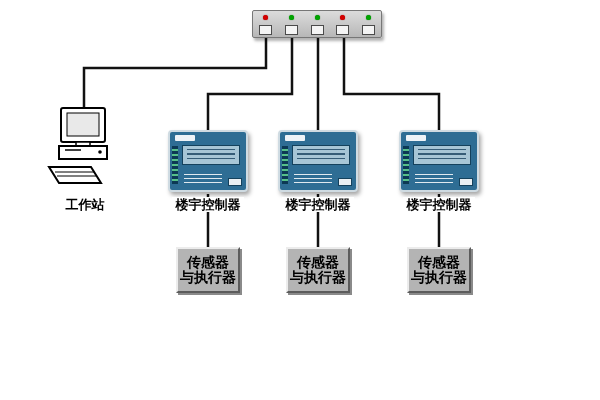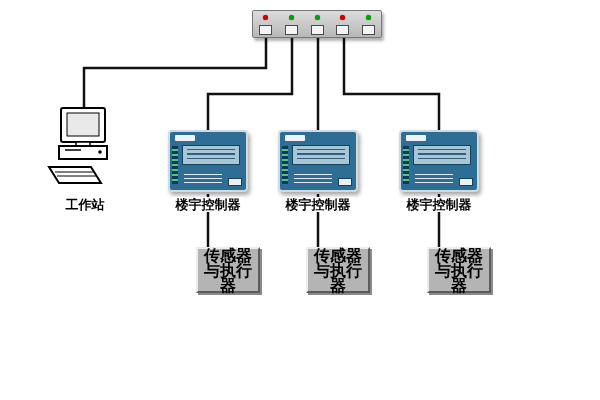--- a/index.html
+++ b/index.html
@@ -63,21 +63,21 @@
   .lbl-c2 { left:282px; top:197px; width:72px; }
   .lbl-c3 { left:403px; top:197px; width:72px; }
 
   
   .sensor {
     position:absolute; top:247px; width:64px; height:46px; background:#b4b4b4;
     border-top:2px solid #ececec; border-left:2px solid #ececec;
     border-right:2px solid #5c5c5c; border-bottom:2px solid #5c5c5c;
     box-shadow:2px 2px 0 #8a8a8a;
     display:flex; flex-direction:column; align-items:center; justify-content:center;
-    font-weight:bold; font-size:16px; line-height:15px; text-align:center;margin-left:20px;
+    font-weight:bold; font-size:14px; line-height:15px; text-align:center;
   }
   .s1 { left:176px; } .s2 { left:286px; } .s3 { left:407px; }
 </style>
 </head>
 <body>
 
 <div class="canvas">
 
   <svg class="wires" width="600" height="400">
     <polyline points="266,30 266,68 84,68 84,112"></polyline>

